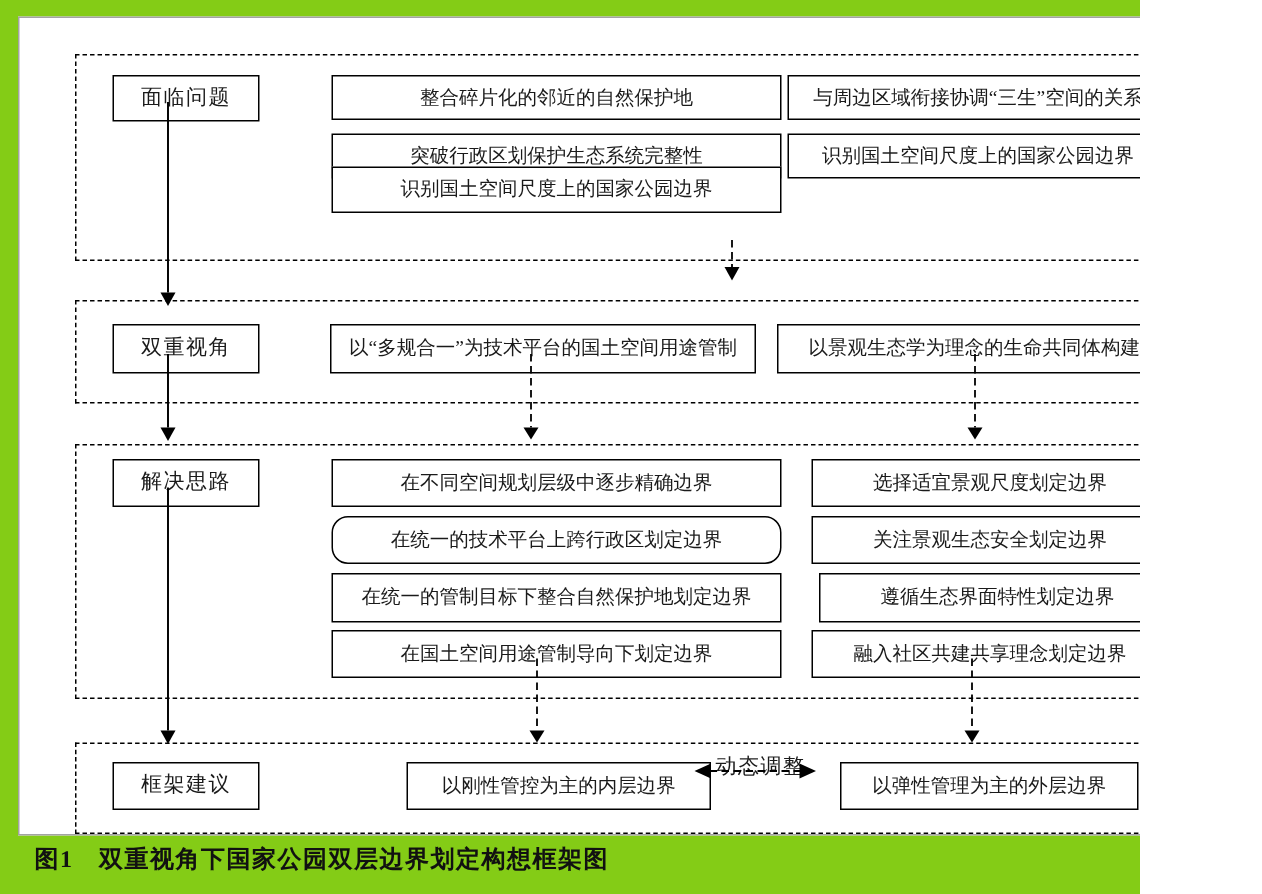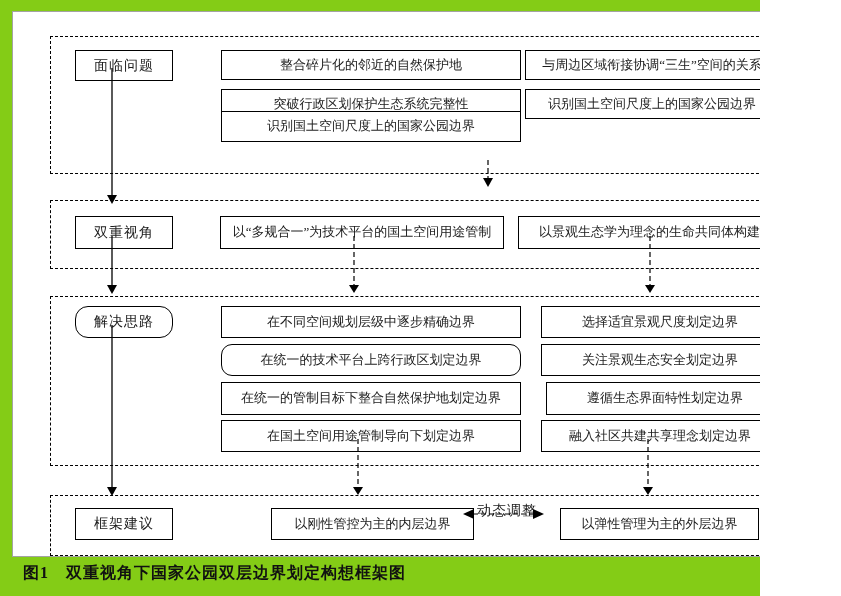--- a/index.html
+++ b/index.html
@@ -40,21 +40,21 @@
 <div class="page">
   <div class="frame">
 
     <div class="section sec1"></div>
     <div class="section sec2"></div>
     <div class="section sec3"></div>
     <div class="section sec4"></div>
 
     <div class="box labelbox" style="left:62px;top:38px;width:96px;height:29px;">面临问题</div>
     <div class="box labelbox" style="left:62px;top:204px;width:96px;height:31px;">双重视角</div>
-    <div class="box labelbox" style="left:62px;top:294px;width:96px;height:30px;border-radius:13px;">解决思路</div>
+    <div class="box labelbox" style="left:62px;top:294px;width:96px;height:30px;">解决思路</div>
     <div class="box labelbox" style="left:62px;top:496px;width:96px;height:30px;">框架建议</div>
 
     <div class="box" style="left:208px;top:38px;width:298px;height:28px;text-align:right;">整合碎片化的邻近的自然保护地</div>
     <div class="box" style="left:208px;top:77px;width:298px;height:28px;">突破行政区划保护生态系统完整性</div>
     <div class="box" style="left:208px;top:99px;width:298px;height:29px;text-align:center;">识别国土空间尺度上的国家公园边界</div>
     <div class="box" style="left:512px;top:38px;width:252px;height:28px;">与周边区域衔接协调“三生”空间的关系</div>
     <div class="box" style="left:512px;top:77px;width:252px;height:28px;">识别国土空间尺度上的国家公园边界</div>
 
     <div class="box" style="left:207px;top:204px;width:282px;height:31px;">以“多规合一”为技术平台的国土空间用途管制</div>
     <div class="box" style="left:208px;top:294px;width:298px;height:30px;">在不同空间规划层级中逐步精确边界</div>

